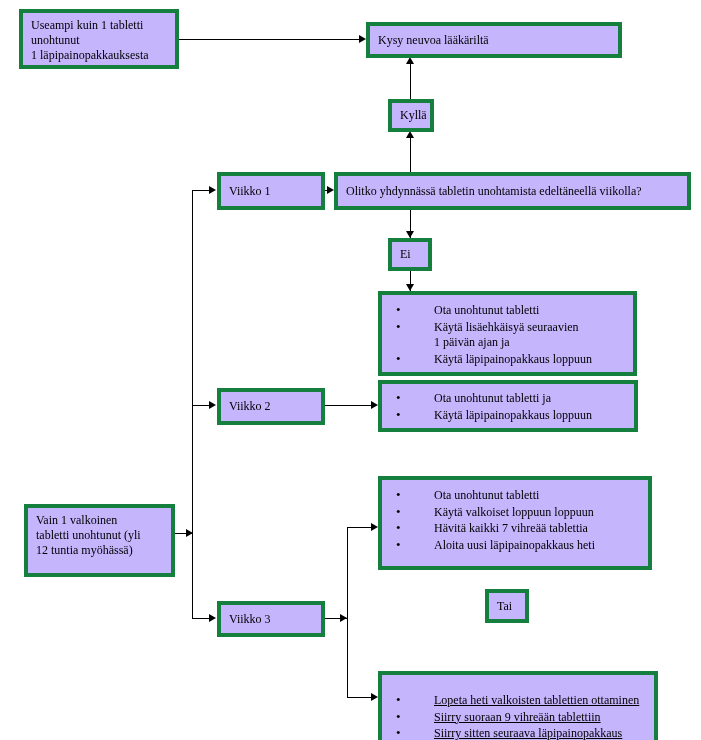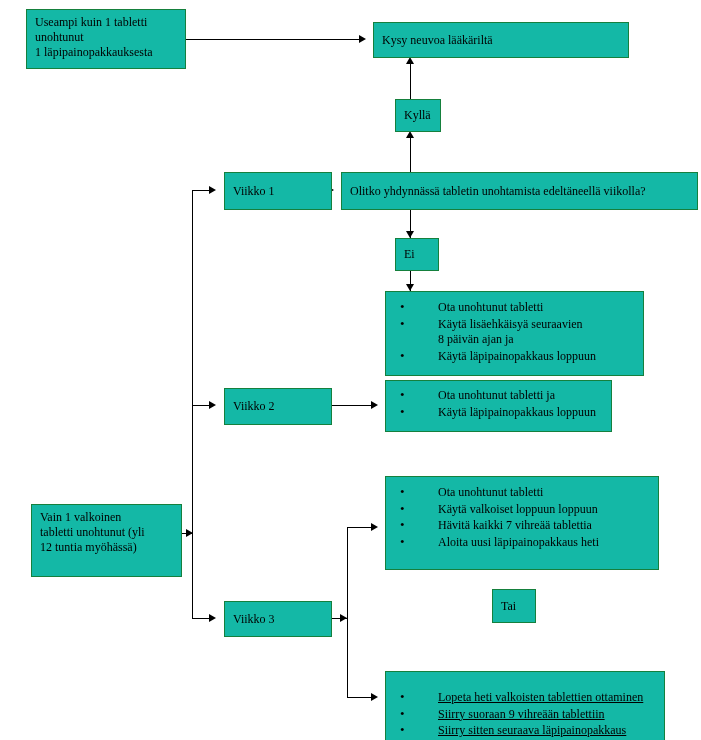--- a/index.html
+++ b/index.html
@@ -11,27 +11,26 @@
     position: relative;
     width: 701px;
     height: 740px;
     background: #ffffff;
     font-family: "Liberation Serif", "DejaVu Serif", serif;
     overflow: hidden;
   }
   .box {
     position: absolute;
     box-sizing: border-box;
-    border: 1px solid #15803d;
-    background: #14b8a6;
+    border: 4px solid #15803d;
+    background: #c4b5fd;
     font-size: 12px;
     line-height: 15px;
     color: #000000;
     z-index: 2;
-    margin-left: 7px;
   }
   .box.pad {
     padding: 5px 8px;
   }
   .box.center-v {
     display: flex;
     align-items: center;
   }
   .box.center-v .txt {
     display: block;
@@ -163,30 +162,30 @@
   </div>
 
   <div class="box pad center-v" style="left:388px; top:238px; width:44px; height:33px;">
     <span class="txt">Ei</span>
   </div>
 
   <div class="box" style="left:378px; top:291px; width:259px; height:85px; padding:8px 4px 4px 4px;">
     <ul class="bullets">
       <li>Ota unohtunut tabletti</li>
       <li>Käytä lisäehkäisyä seuraavien
-8 päivän ajan ja</li>
+1 päivän ajan ja</li>
       <li>Käytä läpipainopakkaus loppuun</li>
     </ul>
   </div>
 
   <div class="box pad center-v" style="left:217px; top:388px; width:108px; height:37px;">
     <span class="txt">Viikko 2</span>
   </div>
 
-  <div class="box" style="left:378px; top:380px; width:227px; height:52px; padding:7px 4px 9px 4px;">
+  <div class="box" style="left:378px; top:380px; width:260px; height:52px; padding:7px 4px 9px 4px;">
     <ul class="bullets">
       <li>Ota unohtunut tabletti ja</li>
       <li>Käytä läpipainopakkaus loppuun</li>
     </ul>
   </div>
 
   <div class="box pad multiline" style="left:24px; top:504px; width:151px; height:73px;">Vain 1 valkoinen
 tabletti unohtunut (yli
 12 tuntia myöhässä)</div>
 

